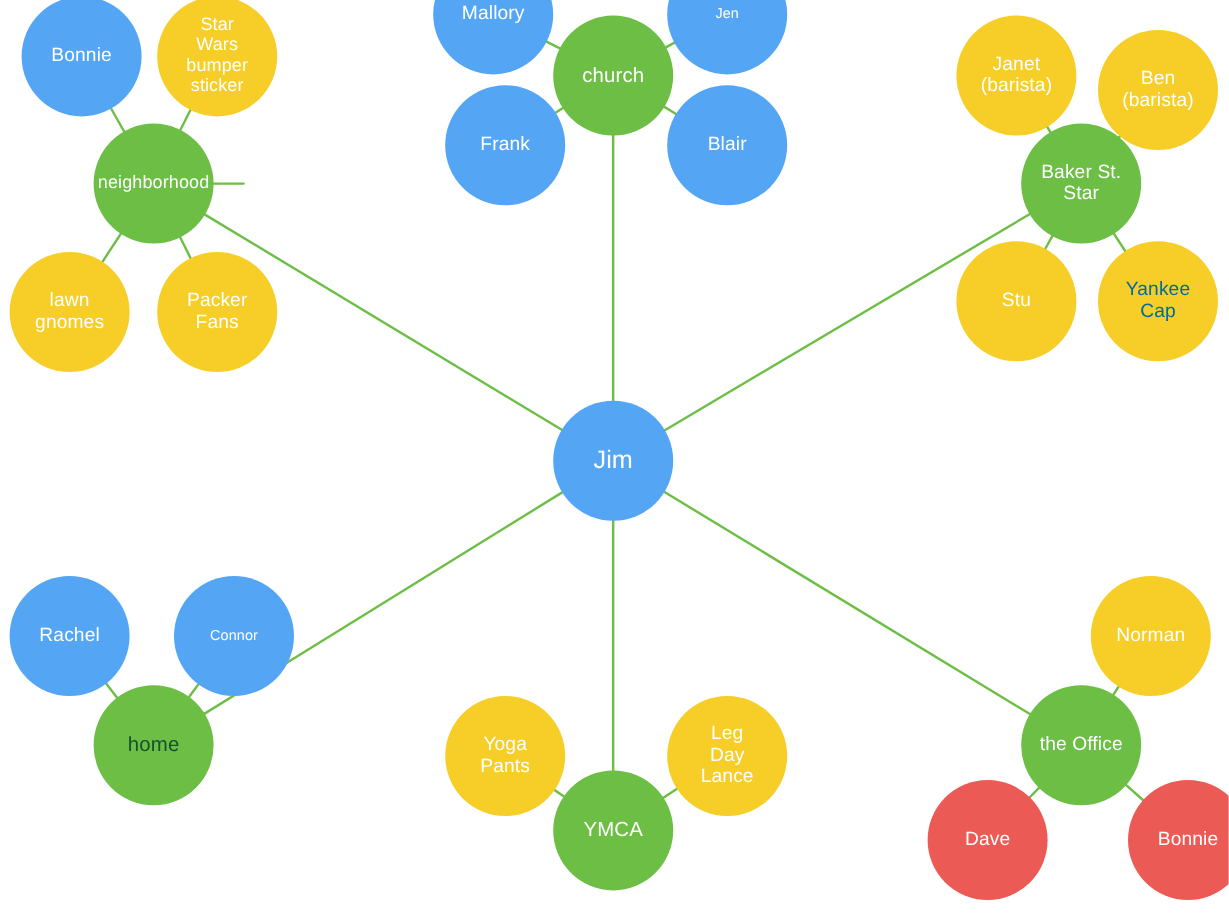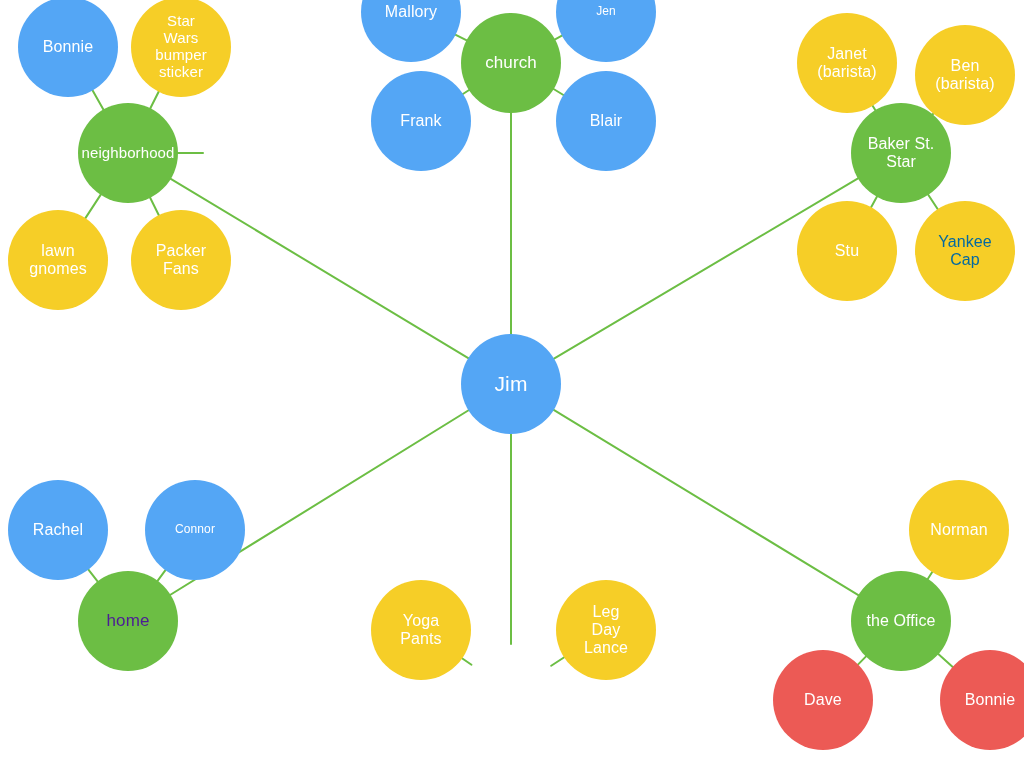--- a/index.html
+++ b/index.html
@@ -134,27 +134,30 @@
 (barista)</span>
       </div>
       <div class="node" style="left: 797px; top: 201px; width: 100px; height: 100px; background: rgb(246, 206, 39);">
         <span class="node-label" style="font-size: 16px; color: rgb(255, 255, 255);">Stu</span>
       </div>
       <div class="node" style="left: 915px; top: 201px; width: 100px; height: 100px; background: rgb(246, 206, 39);">
         <span class="node-label" style="font-size: 16px; color: #0369a1;">Yankee
 Cap</span>
       </div>
       <div class="node" style="left: 78px; top: 571px; width: 100px; height: 100px; background: rgb(108, 190, 68);">
-        <span class="node-label" style="font-size: 17px; color: #4c1d95;">home</span>
+        <span class="node-label" style="font-size: 17px; color: #14532d;">home</span>
       </div>
       <div class="node" style="left: 8px; top: 480px; width: 100px; height: 100px; background: rgb(84, 166, 245);">
         <span class="node-label" style="font-size: 16px; color: rgb(255, 255, 255);">Rachel</span>
       </div>
       <div class="node" style="left: 145px; top: 480px; width: 100px; height: 100px; background: rgb(84, 166, 245);">
         <span class="node-label" style="font-size: 12px; color: rgb(255, 255, 255);">Connor</span>
+      </div>
+      <div class="node" style="left: 461px; top: 642px; width: 100px; height: 100px; background: rgb(108, 190, 68);">
+        <span class="node-label" style="font-size: 17px; color: rgb(255, 255, 255);">YMCA</span>
       </div>
       <div class="node" style="left: 371px; top: 580px; width: 100px; height: 100px; background: rgb(246, 206, 39);">
         <span class="node-label" style="font-size: 16px; color: rgb(255, 255, 255);">Yoga
 Pants</span>
       </div>
       <div class="node" style="left: 556px; top: 580px; width: 100px; height: 100px; background: rgb(246, 206, 39);">
         <span class="node-label" style="font-size: 16px; color: rgb(255, 255, 255);">Leg
 Day
 Lance</span>
       </div>

